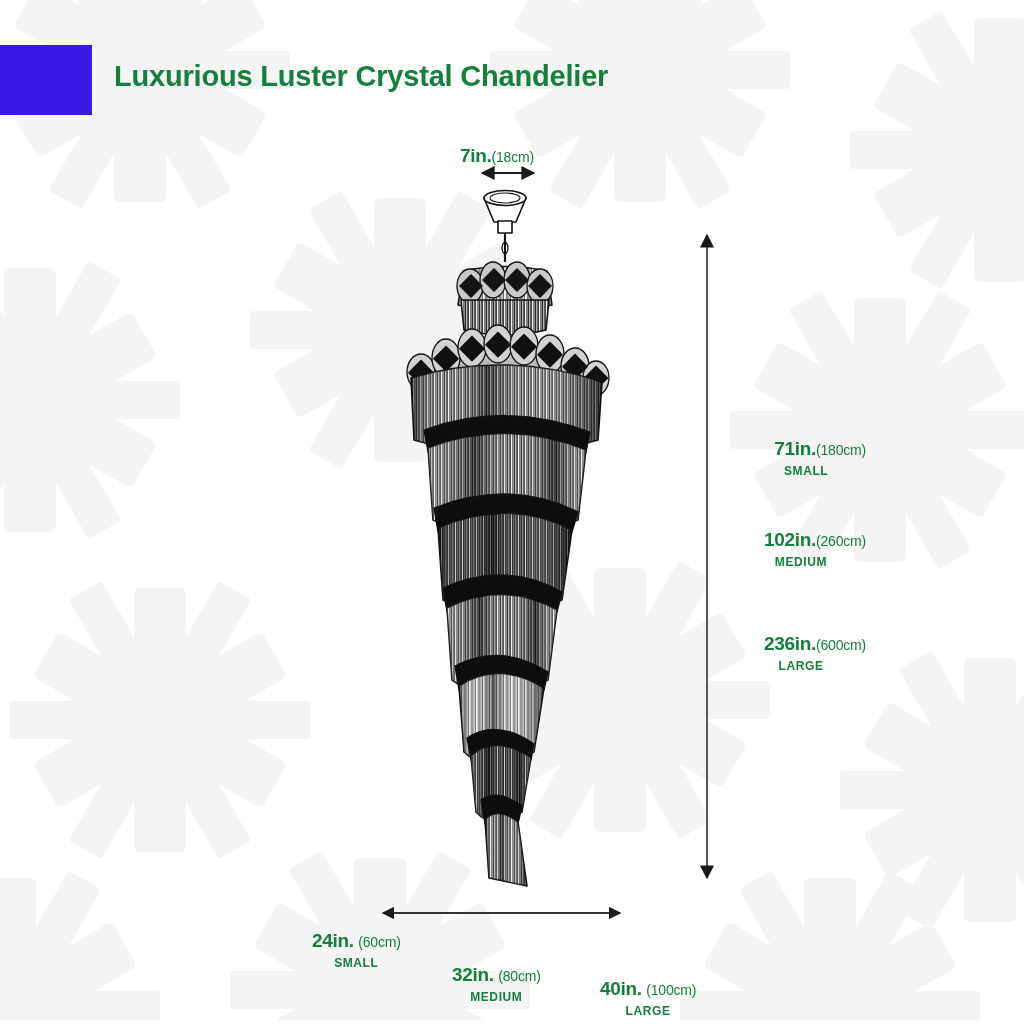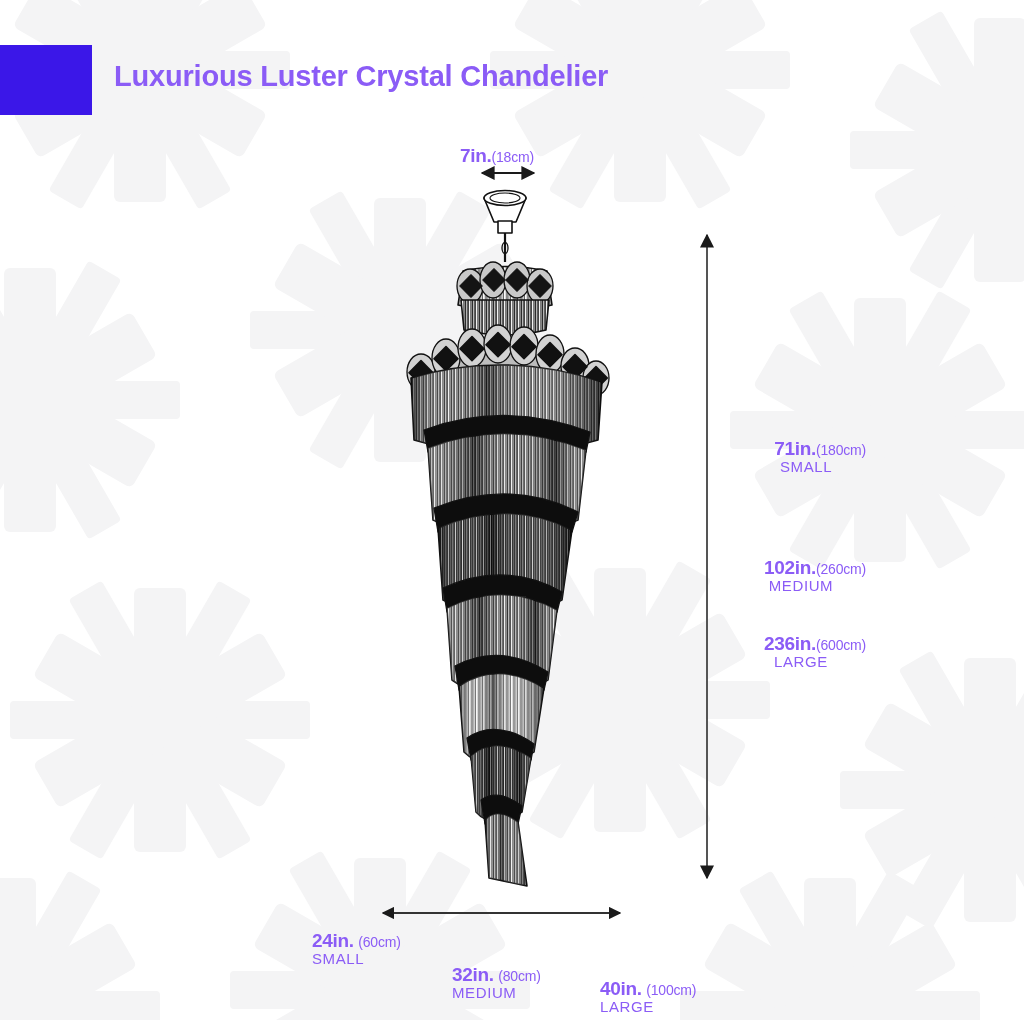--- a/index.html
+++ b/index.html
@@ -7,21 +7,21 @@
     padding: 0;
     background: #ffffff;
   }
   #page {
     position: relative;
     width: 1024px;
     height: 1020px;
     background: #ffffff;
     overflow: hidden;
     font-family: "Liberation Sans", sans-serif;
-    color: #8b5cf6;
+    color: #15803d;
   }
   
   #watermark {
     position: absolute;
     inset: 0;
     z-index: 0;
     pointer-events: none;
   }
   
   #brand-square {
@@ -55,42 +55,42 @@
     font-weight: bold;
     letter-spacing: -0.3px;
   }
   .dim-sub {
     font-size: 14px;
     font-weight: normal;
     letter-spacing: -0.2px;
   }
   .dim-size {
     display: block;
-    margin-top: 1px;
-    font-size: 15px;
-    font-weight: normal;
+    margin-top: 7px;
+    font-size: 12px;
+    font-weight: bold;
     letter-spacing: 0.6px;
   }
   
   #top-dim {
     left: 460px;
     top: 146px;
     text-align: left;
   }
   
   .height-label {
     right: 158px;
     text-align: right;
   }
   .height-label .dim-size { text-align: center; margin-right: 28px; }
   #height-small  { top: 439px; }
-  #height-medium { top: 558px; }
+  #height-medium { top: 530px; }
   #height-large  { top: 634px; }
   
-  .width-label { }
+  .width-label { text-align: center; }
   #width-small  { left: 312px; top: 931px; }
   #width-medium { left: 452px; top: 965px; }
   #width-large  { left: 600px; top: 979px; }
 
   
   #arrows, #product {
     position: absolute;
     inset: 0;
     z-index: 2;
   }

